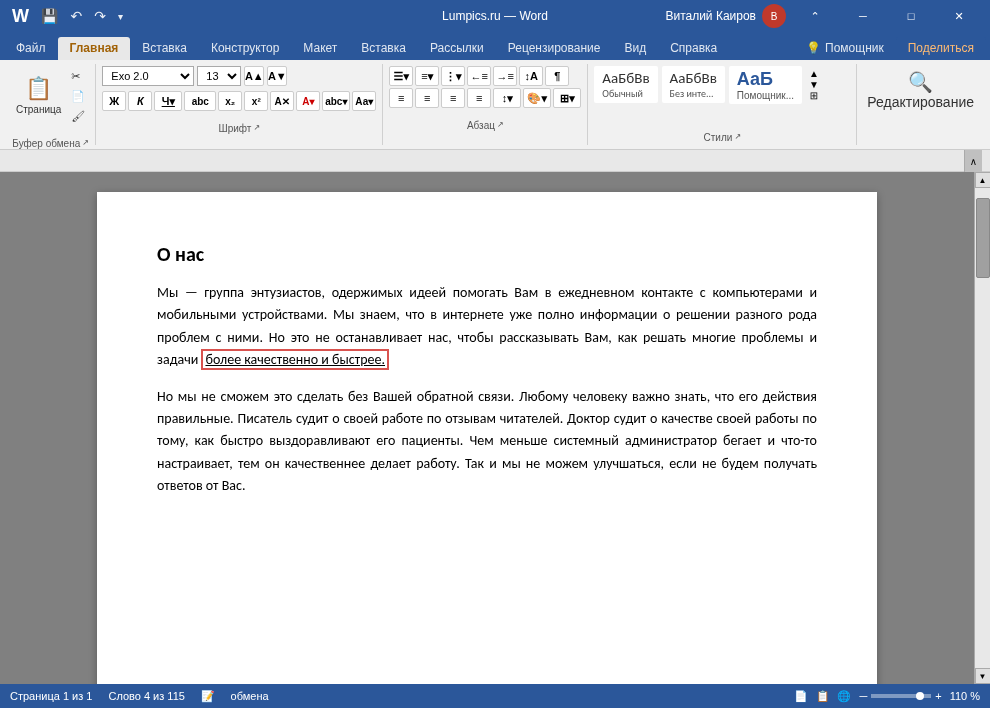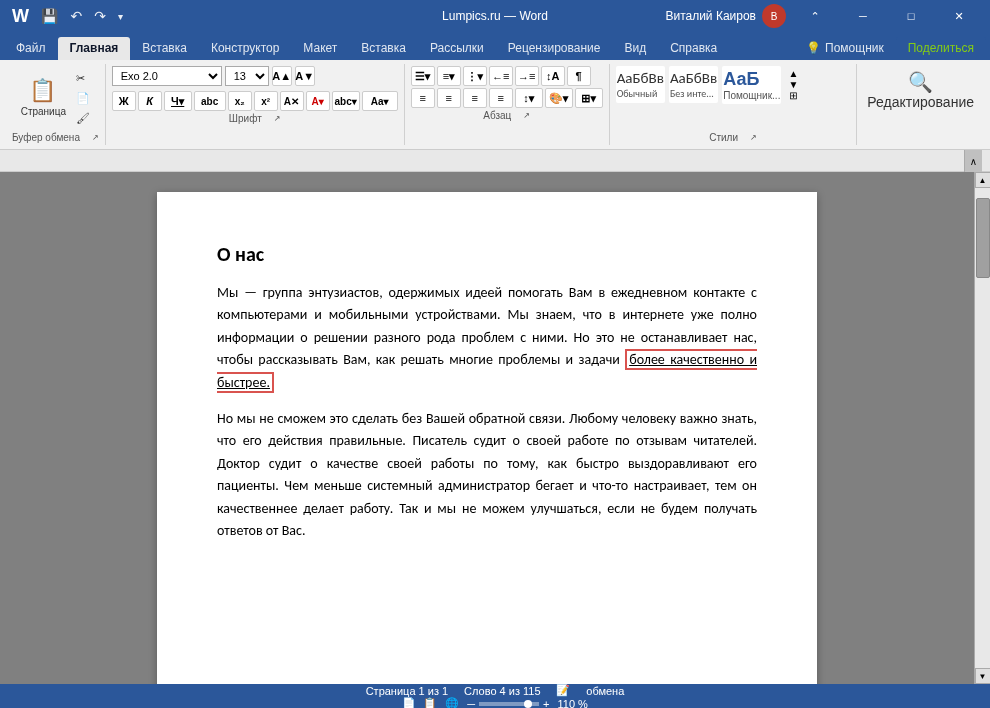--- a/index.html
+++ b/index.html
@@ -37,21 +37,21 @@
       align-items: flex-end;
       padding: 0 4px;
     }
     .ribbon-tab {
       padding: 4px 12px 5px;
       font-size: 12px;
       color: rgba(255,255,255,0.85);
       cursor: pointer;
       border-radius: 3px 3px 0 0;
     }
-    .ribbon-tab.active { background: #e8e8e8; color: #0f172a; font-weight: 600; }
+    .ribbon-tab.active { background: #e8e8e8; color: #a16207; font-weight: 600; }
 
     
     .ribbon {
       background: #f1f1f1;
       border-bottom: 1px solid #ccc;
       padding: 4px 6px;
       display: flex;
       align-items: stretch;
       gap: 0;
       height: 90px;
@@ -62,24 +62,24 @@
       align-items: center;
       padding: 2px 6px;
       border-right: 1px solid #d0d0d0;
       min-width: fit-content;
     }
     .ribbon-group:last-child { border-right: none; }
     .ribbon-group-content { display: flex; align-items: center; gap: 2px; flex: 1; }
     .ribbon-group-label {
       font-size: 10px;
       color: #555;
-      margin-top: 2px;
-      display: flex;
-      align-items: center;
-      gap: 12px;
+      margin-top: 12px;
+      display: flex;
+      align-items: flex-start;
+      gap: 2px;
       cursor: pointer;
     }
     .group-expand { font-size: 8px; color: #555; }
 
     .rb-btn {
       display: flex;
       flex-direction: column;
       align-items: center;
       justify-content: center;
       padding: 3px 4px;
@@ -105,21 +105,21 @@
     }
 
     
     .font-row { display: flex; align-items: center; gap: 3px; margin-bottom: 3px; }
     .font-select {
       height: 20px;
       font-size: 11px;
       border: 1px solid #aaa;
       background: white;
       padding: 1px 4px;
-      width: 110px;
+      width: 92px;
       cursor: pointer;
     }
     .size-select {
       height: 20px;
       font-size: 11px;
       border: 1px solid #aaa;
       background: white;
       padding: 0 4px;
       width: 44px;
       cursor: pointer;
@@ -127,21 +127,21 @@
     .font-btn-small {
       width: 20px; height: 20px;
       border: 1px solid #ccc;
       background: white;
       border-radius: 2px;
       display: flex; align-items: center; justify-content: center;
       font-size: 11px; cursor: pointer; font-weight: bold;
     }
     .format-row { display: flex; align-items: center; gap: 2px; }
     .style-item {
-      padding: 2px 0;
+      padding: 2px 7px;
       font-size: 12px;
       border: 1px solid transparent;
       border-radius: 2px;
       cursor: pointer;
       background: white;
     }
 
     .ruler-bar {
       height: 22px;
       background: #e8e8e8;
@@ -156,21 +156,21 @@
       flex: 1;
       overflow-y: auto;
       display: flex;
       flex-direction: column;
       align-items: center;
       padding: 20px 0;
     }
 
     
     .page {
-      width: 660px;
+      width: 780px;
       min-height: 500px;
       background: white;
       box-shadow: 0 2px 8px rgba(0,0,0,0.3);
       padding: 50px 60px;
     }
 
     .page-title {
       font-size: 20px;
       font-weight: bold;
       margin-bottom: 16px;
@@ -201,21 +201,20 @@
       display: flex;
       align-items: center;
       justify-content: space-between;
       padding: 0 10px;
       color: white;
       font-size: 11px;
       position: absolute;
       bottom: 0;
       left: 0;
       right: 0;
-      flex-direction: column;
     }
     .status-left { display: flex; gap: 16px; align-items: center; }
     .status-right { display: flex; gap: 8px; align-items: center; }
 
     
     .v-scrollbar {
       width: 16px;
       background: #c8c8c8;
       border-left: 1px solid #aaa;
       display: flex;
@@ -261,21 +260,21 @@
   <div class="ribbon-tab active">Главная</div>
   <div class="ribbon-tab">Вставка</div>
   <div class="ribbon-tab">Конструктор</div>
   <div class="ribbon-tab">Макет</div>
   <div class="ribbon-tab">Вставка</div>
   <div class="ribbon-tab">Рассылки</div>
   <div class="ribbon-tab">Рецензирование</div>
   <div class="ribbon-tab">Вид</div>
   <div class="ribbon-tab">Справка</div>
   <div class="ribbon-tab" style="margin-left:auto; display:flex; align-items:center; gap:4px;"><span>💡</span>Помощник</div>
-  <div class="ribbon-tab" style="color:#84cc16; background:#2b579a;">Поделиться</div>
+  <div class="ribbon-tab" style="color:#fdba74; background:#2b579a;">Поделиться</div>
 </div>
 
 <div class="ribbon">
 
   <div class="ribbon-group">
     <div class="ribbon-group-content">
       <div class="rb-btn" style="min-width:50px;">
         <span class="icon">📋</span>
         <span class="label">Страница</span>
       </div>
@@ -306,21 +305,21 @@
       <div class="format-row">
         <div class="font-btn-small" style="font-weight:bold; width:24px;">Ж</div>
         <div class="font-btn-small" style="font-style:italic; width:24px;">К</div>
         <div class="font-btn-small" style="text-decoration:underline; width:28px;">Ч▾</div>
         <div class="font-btn-small" style="width:32px; font-size:10px;">abc</div>
         <div class="font-btn-small" style="width:24px; font-size:10px;">x₂</div>
         <div class="font-btn-small" style="width:24px; font-size:10px;">x²</div>
         <div class="font-btn-small" style="width:24px; font-size:10px;">A✕</div>
         <div class="font-btn-small" style="width:24px; font-size:10px; color:#c00;">A▾</div>
         <div class="font-btn-small" style="width:28px; font-size:10px;">abc▾</div>
-        <div class="font-btn-small" style="width:36px; font-size:10px;">Аа▾</div>
+        <div class="font-btn-small" style="width:24px; font-size:10px;">Аа▾</div>
       </div>
     </div>
     <div class="ribbon-group-label">
       <span>Шрифт</span>
       <span class="group-expand">↗</span>
     </div>
   </div>
 
   <div class="ribbon-group">
     <div style="display:flex; flex-direction:column; gap:2px;">

